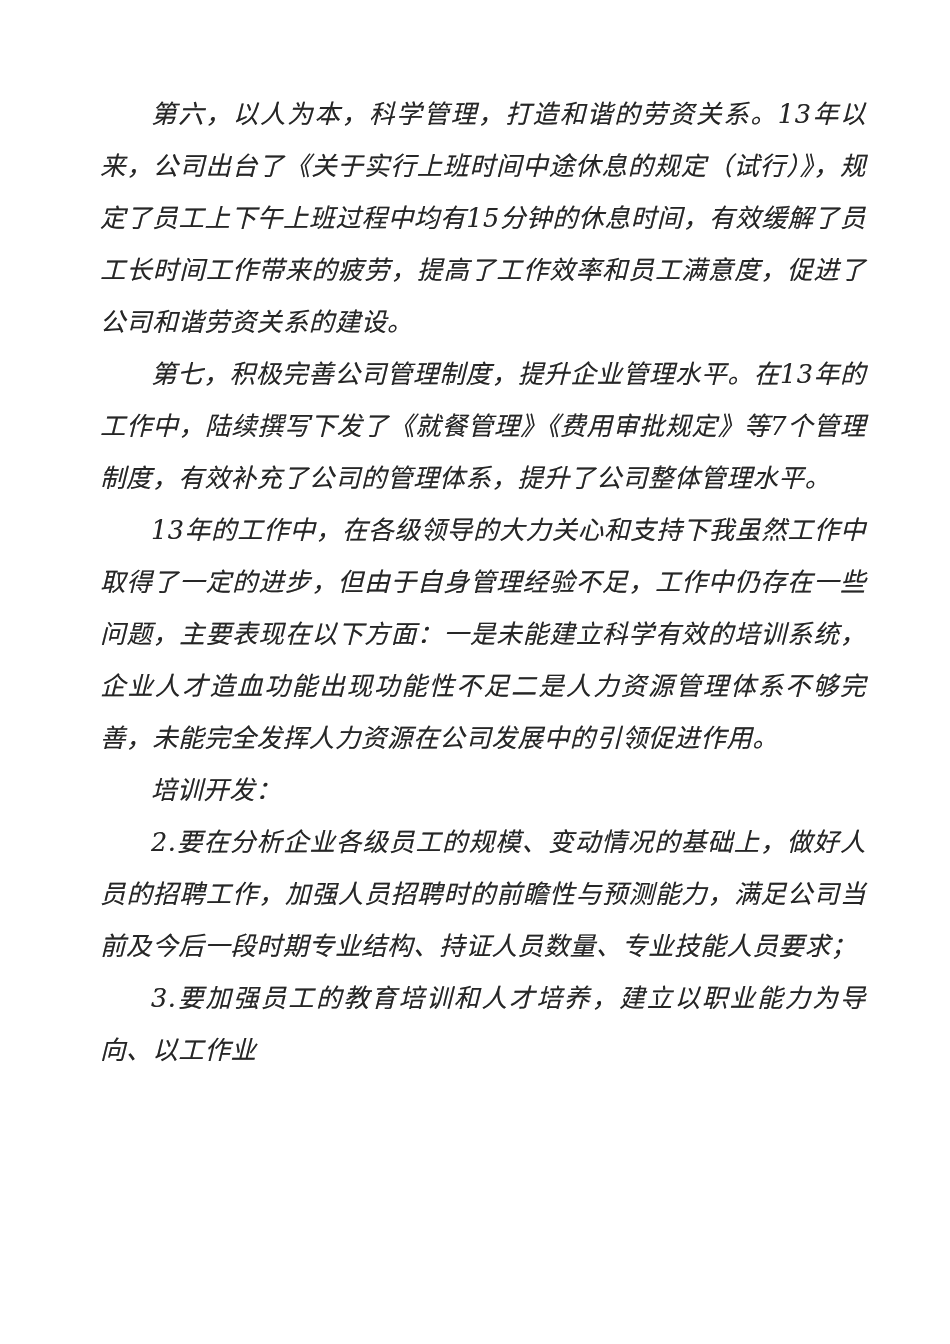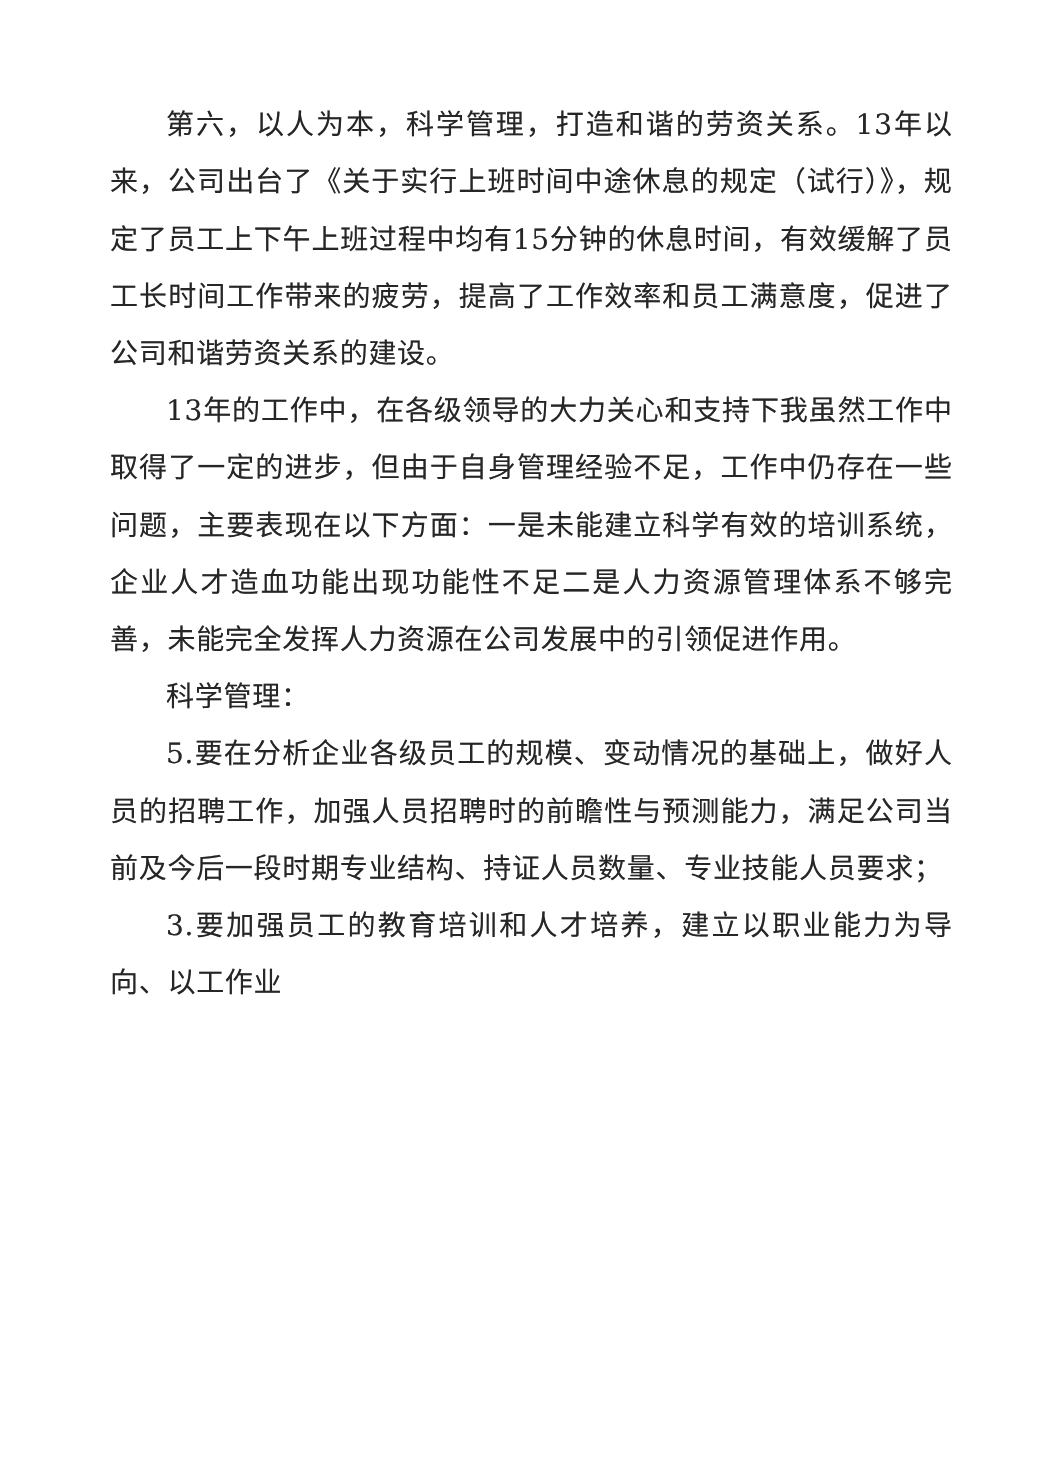--- a/index.html
+++ b/index.html
@@ -14,20 +14,21 @@
     overflow: hidden;
     font-family: "DejaVu Serif", "Liberation Serif", serif;
   }
 
   #page {
     position: relative;
     width: 950px;
     height: 1122px;
     background: #ffffff;
     box-sizing: border-box;
+    font-style: italic;
   }
 
   #text-column {
     position: absolute;
     left: 100px;
     top: 88px;
     width: 766px;
   }
 
   .para {
@@ -55,26 +56,27 @@
   }
 </style>
 </head>
 <body>
 
 <div id="page">
   <div id="text-column">
 
     <p class="para indent">第六，以人为本，科学管理，打造和谐的劳资关系。13年以来，公司出台了《关于实行上班时间中途休息的规定（试行）》，规定了员工上下午上班过程中均有15分钟的休息时间，有效缓解了员工长时间工作带来的疲劳，提高了工作效率和员工满意度，促进了公司和谐劳资关系的建设。</p>
 
+    <p class="para indent">第七，积极完善公司管理制度，提升企业管理水平。在13年的工作中，陆续撰写下发了《就餐管理》《费用审批规定》等7个管理制度，有效补充了公司的管理体系，提升了公司整体管理水平。</p>
 
 
     <p class="para indent">13年的工作中，在各级领导的大力关心和支持下我虽然工作中取得了一定的进步，但由于自身管理经验不足，工作中仍存在一些问题，主要表现在以下方面：一是未能建立科学有效的培训系统，企业人才造血功能出现功能性不足二是人力资源管理体系不够完善，未能完全发挥人力资源在公司发展中的引领促进作用。</p>
 
 
-    <p class="para indent">科学管理：</p>
+    <p class="para indent">培训开发：</p>
 
-    <p class="para indent">5.要在分析企业各级员工的规模、变动情况的基础上，做好人员的招聘工作，加强人员招聘时的前瞻性与预测能力，满足公司当前及今后一段时期专业结构、持证人员数量、专业技能人员要求；</p>
+    <p class="para indent">2.要在分析企业各级员工的规模、变动情况的基础上，做好人员的招聘工作，加强人员招聘时的前瞻性与预测能力，满足公司当前及今后一段时期专业结构、持证人员数量、专业技能人员要求；</p>
 
 
     <p class="para indent">3.要加强员工的教育培训和人才培养，建立以职业能力为导向、以工作业</p>
 
   </div>
 </div>
 
 </body></html>

